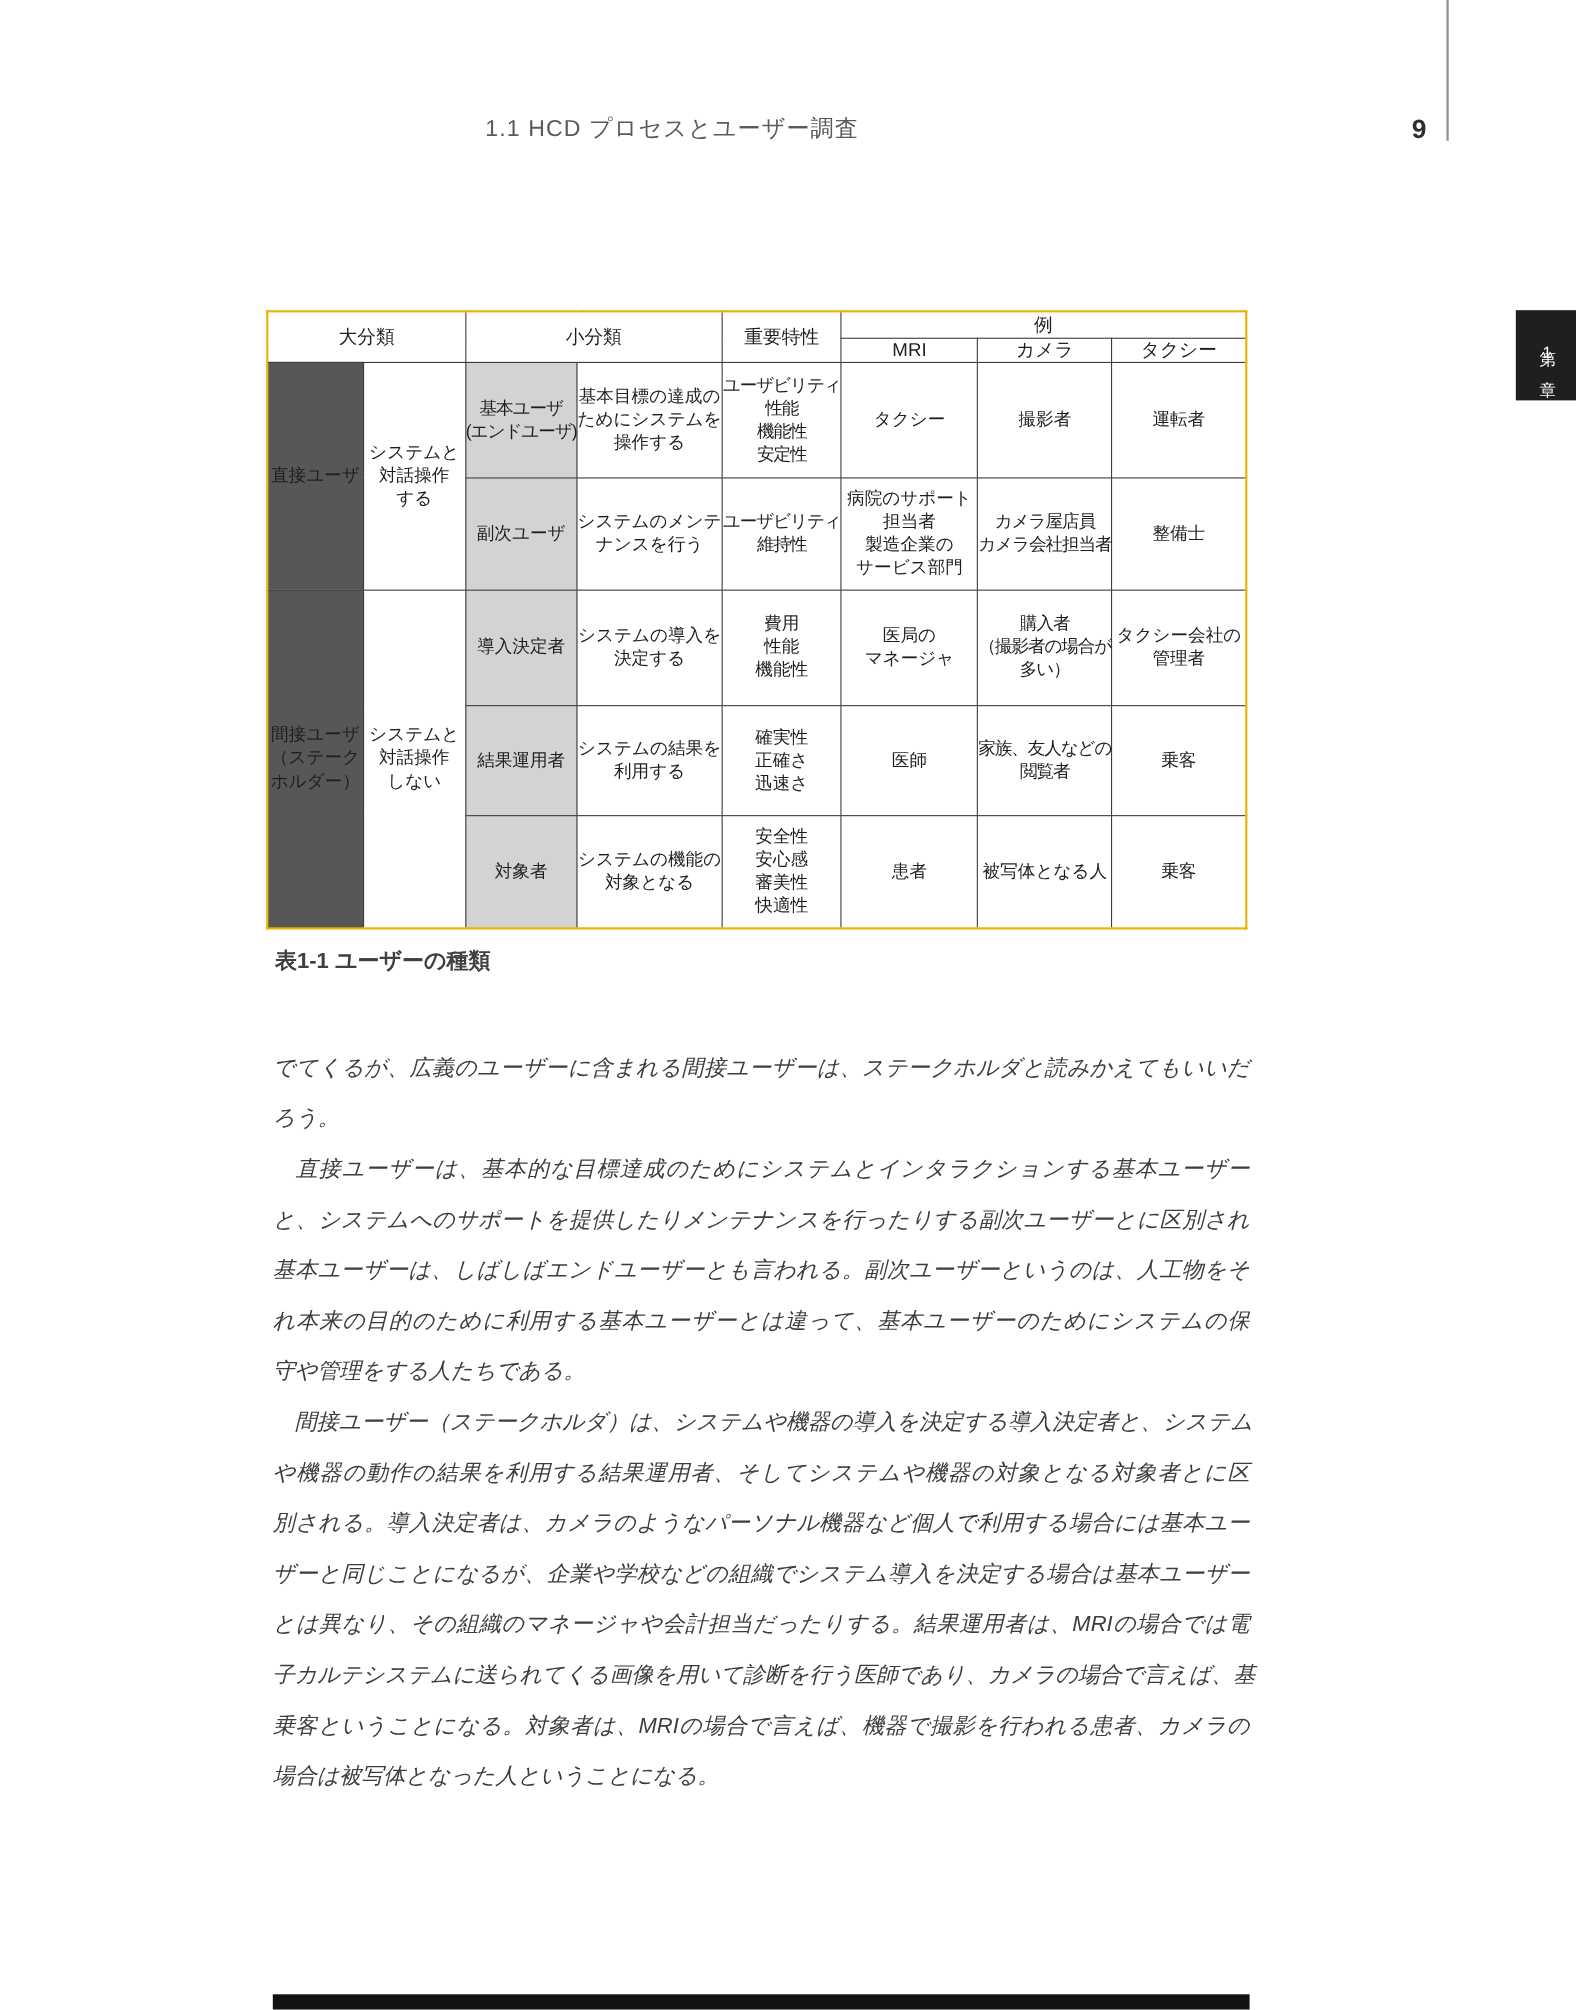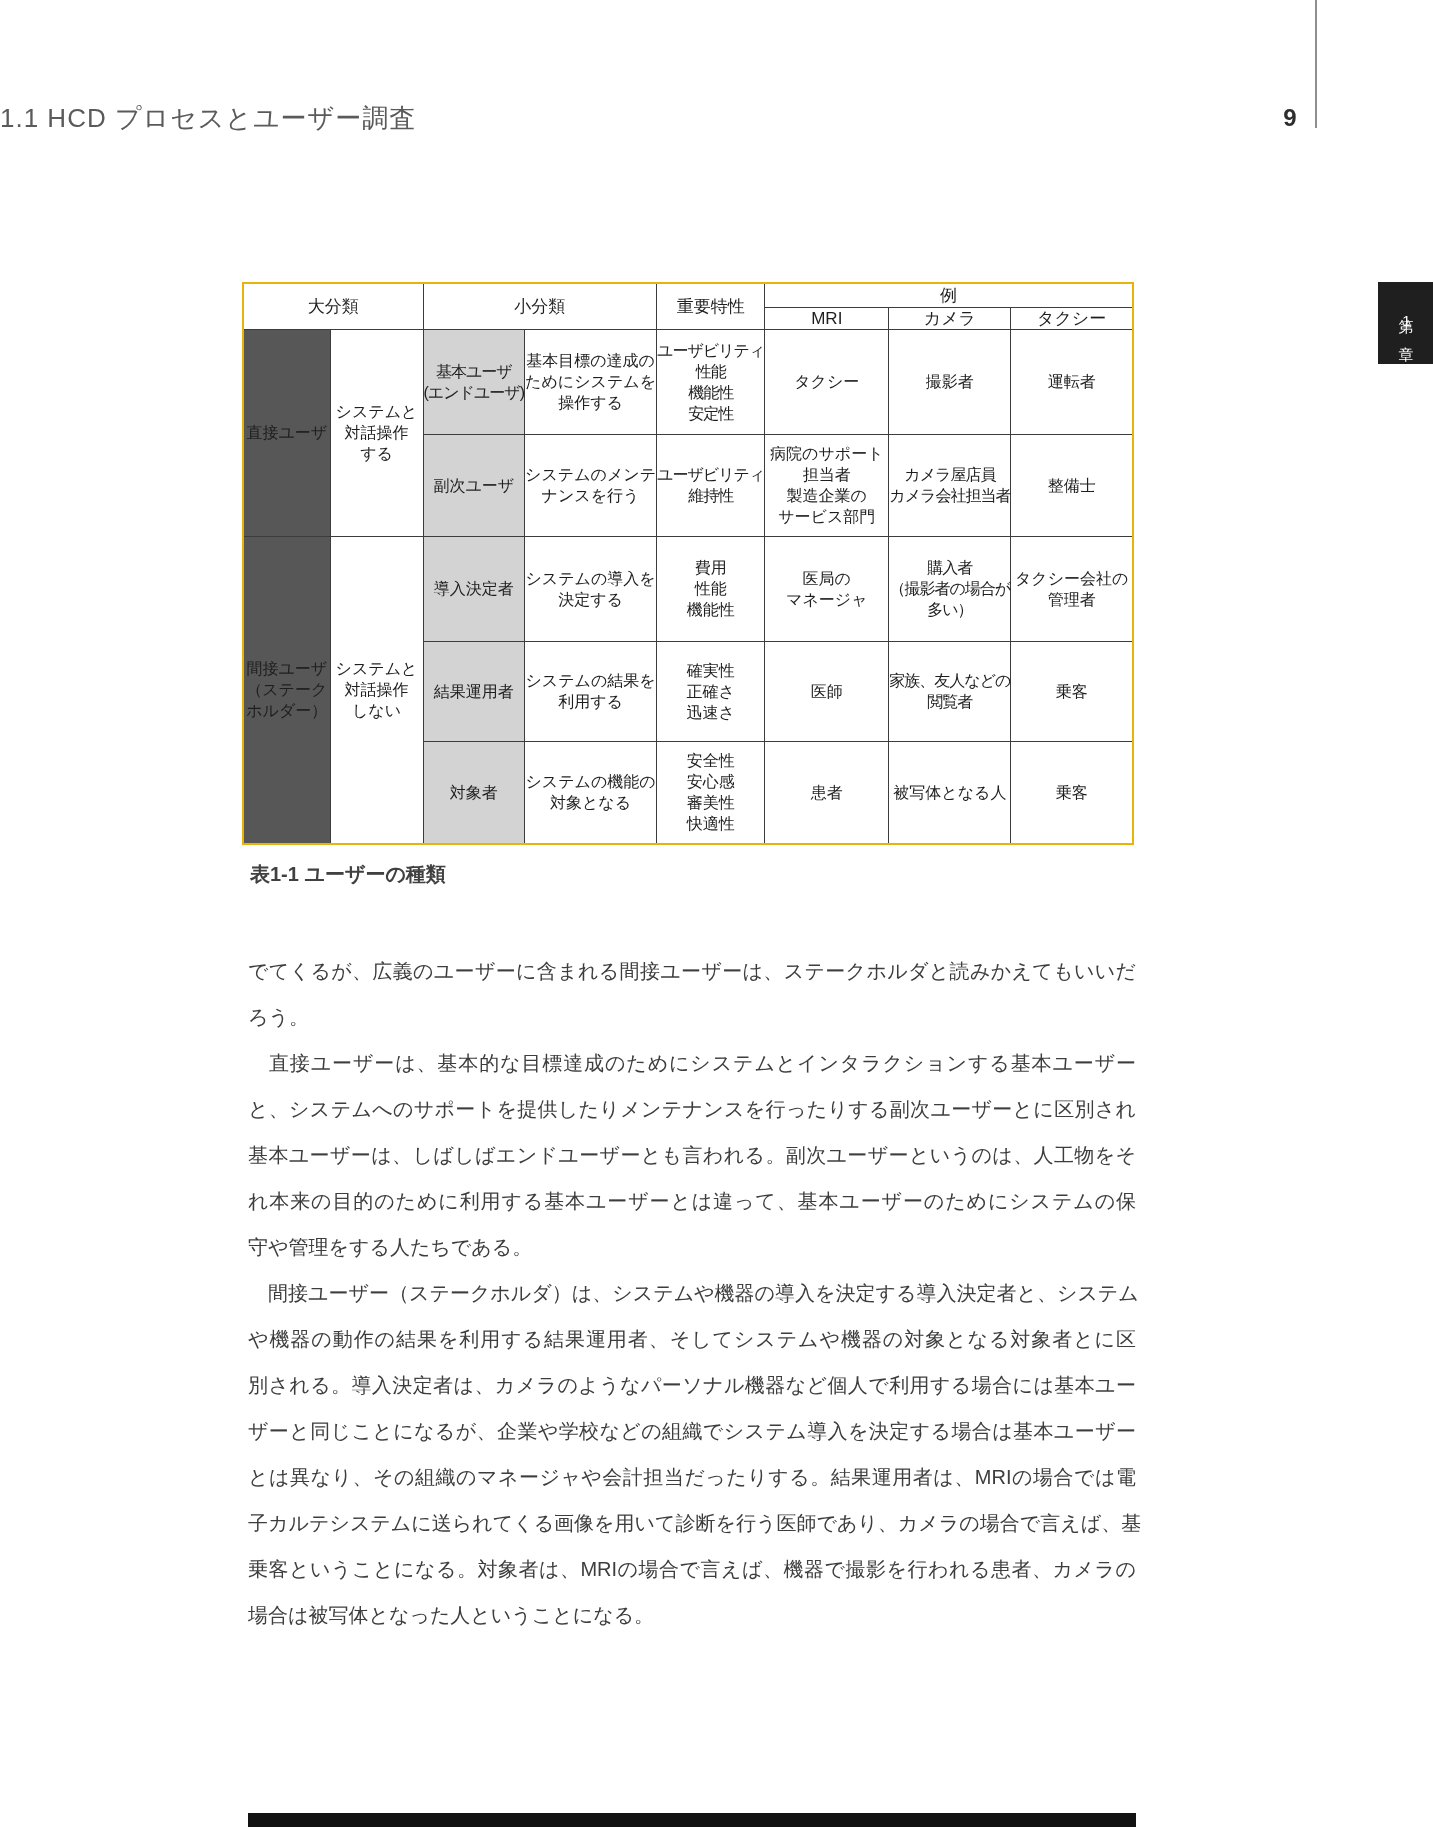--- a/index.html
+++ b/index.html
@@ -3,21 +3,21 @@
 <meta charset="utf-8">
 <style>
   html,body{margin:0;padding:0;}
   body{
     width:1433px;height:1827px;position:relative;background:#ffffff;
     font-family:"Liberation Sans",sans-serif;color:#1e1e1e;overflow:hidden;
   }
   
   .runhead{
     position:absolute;top:100px;left:0;width:1190px;height:36px;line-height:36px;
-    text-align:left;font-size:26px;color:#5a5a5a;letter-spacing:1px;
+    text-align:center;font-size:21px;color:#5a5a5a;letter-spacing:1px;padding-left:16px;
   }
   .pagenum{
     position:absolute;top:100px;left:1258px;width:64px;height:36px;line-height:36px;
     text-align:center;font-size:24px;font-weight:bold;color:#2e2e2e;
   }
   .headrule{
     position:absolute;top:0;left:1315px;width:2px;height:128px;background:#8f8f8f;
   }
   
   .chaptab{
@@ -44,21 +44,21 @@
   td.gray{background:var(--gray-cell,#d3d3d4);font-weight:bold;}
   td.tight{letter-spacing:-1px;}
   
   .caption{
     position:absolute;left:250px;top:858px;width:888px;height:32px;line-height:32px;
     font-size:20px;font-weight:bold;color:#404040;
   }
   
   .bodytext{
     position:absolute;left:248px;top:948px;width:888px;
-    font-size:20px;color:#3d3d3d;
+    font-size:20px;color:#3d3d3d;font-style:italic;
   }
   .bl{
     height:46px;line-height:46px;white-space:nowrap;
     text-align:justify;text-align-last:justify;
   }
   .bl.pend{text-align-last:left;}
   
   .footbar{
     position:absolute;left:248px;top:1813px;width:888px;height:14px;
     background:var(--footer-bar,#121212);

